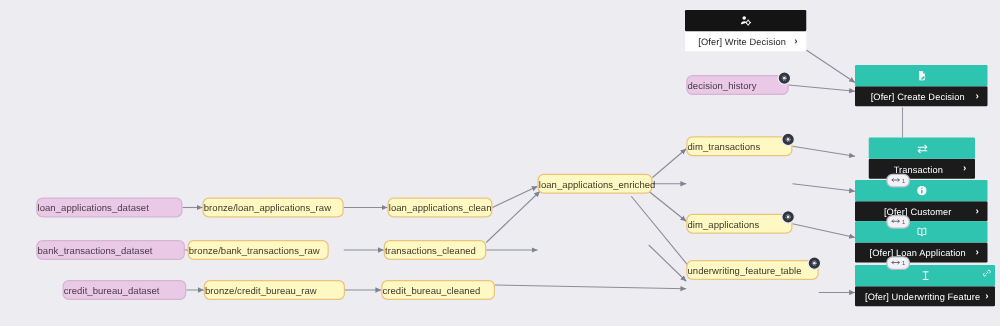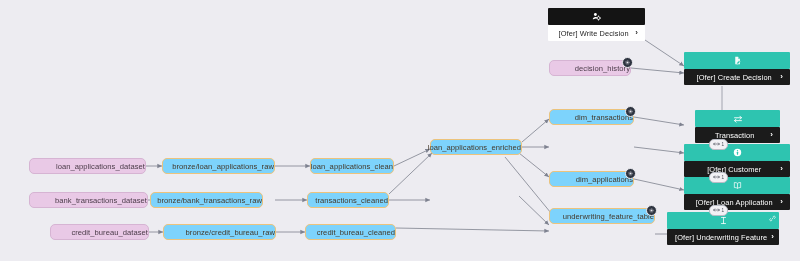--- a/index.html
+++ b/index.html
@@ -25,34 +25,34 @@
     height: 261px;
     pointer-events: none;
   }
   
   .node {
     position: absolute;
     box-sizing: border-box;
     border-radius: 5px;
     display: flex;
     align-items: center;
-    justify-content: flex-end;
+    justify-content: flex-start;
     font-size: 7.6px;
     letter-spacing: .05px;
     color: #3d3a36;
     white-space: nowrap;
     z-index: 3;
   }
   .node.pink {
     background: #e9c9e6;
     border: 1px solid #d6b4d3;
     color: #4a3b48;
   }
   .node.amber {
-    background: #7dd3fc;
+    background: #fef9c3;
     border: 1px solid #ecc37c;
     color: #43382a;
   }
   
   .node-badge {
     position: absolute;
     width: 9px;
     height: 9px;
     border-radius: 50%;
     background: #2e3440;
@@ -358,21 +358,21 @@
     </div>
   </div>
 
   <div class="card-pill" style="left:709px; top:205px;">
     <svg width="7" height="4" viewBox="0 0 14 8" stroke="#4a4f5a" stroke-width="1.3" fill="none" stroke-linecap="round">
       <path d="M1.2 4h11.6M3.4 1.8L1.2 4l2.2 2.2M10.6 1.8L12.8 4l-2.2 2.2"></path>
     </svg>
     <span>1</span>
   </div>
 
-  <div class="card" style="left:667px; top:212px; width:112px;">
+  <div class="card" style="left:684px; top:212px; width:112px;">
     <div class="card-head">
       <svg class="head-icon" width="9" height="9" viewBox="0 0 16 16" fill="none" stroke="#ffffff" stroke-width="1.4" stroke-linecap="round">
         <path d="M4.4 2.6h7.2M4.4 13.4h7.2M8 2.6v10.8"></path>
       </svg>
       <svg class="corner-icon" width="7" height="7" viewBox="0 0 16 16" fill="none" stroke="#ffffff" stroke-width="1.6" stroke-linecap="round">
         <path d="M6.4 9.6l3.2-3.2"></path>
         <path d="M9.0 4.4l1.3-1.3a2.6 2.6 0 013.6 3.6l-1.3 1.3"></path>
         <path d="M7.0 11.6l-1.3 1.3a2.6 2.6 0 01-3.6-3.6l1.3-1.3"></path>
       </svg>
     </div>

